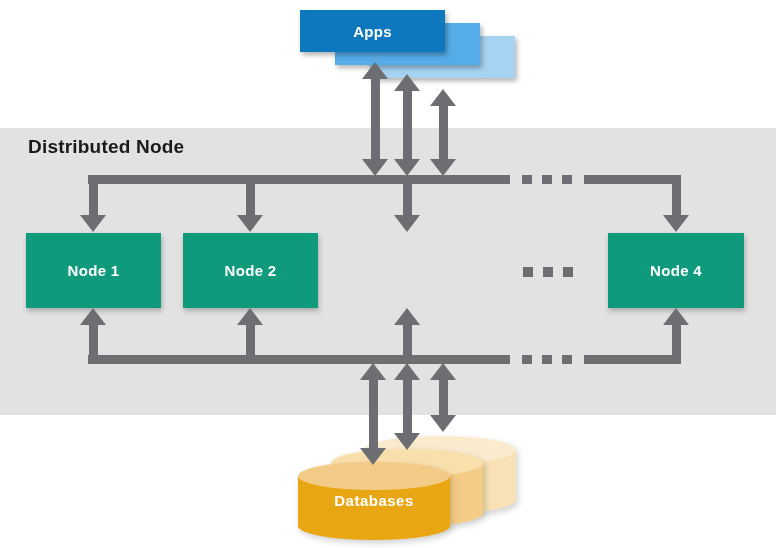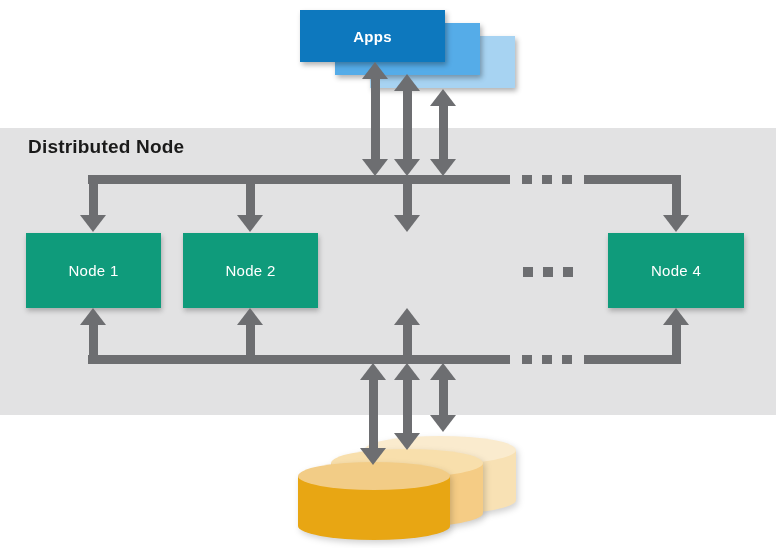--- a/index.html
+++ b/index.html
@@ -24,32 +24,32 @@
   }
   .abs { position:absolute; }
 
   
   .band { left:0; top:128px; width:776px; height:287px; background:var(--band); }
 
   
   .title { left:28px; top:136px; font-size:19px; font-weight:700; color:#1a1a1a; letter-spacing:0.2px; }
 
   
-  .app-card { width:145px; height:52px; box-shadow:2px 3px 5px rgba(0,0,0,0.30); }
+  .app-card { width:145px; height:42px; box-shadow:2px 3px 5px rgba(0,0,0,0.30); }
   .app-back  { left:370px; top:36px; background:var(--app-back); }
   .app-mid   { left:335px; top:23px; background:var(--app-mid); }
   .app-front { left:300px; top:10px; background:var(--app-front);
                display:flex; align-items:center; justify-content:center; }
   .app-front .lbl { color:#fff; font-size:15px; font-weight:700; letter-spacing:0.3px; }
 
   
   .node { width:135px; height:75px; top:233px; background:var(--node-green);
           box-shadow:1px 3px 5px rgba(0,0,0,0.25);
           display:flex; align-items:center; justify-content:center; z-index:2; }
-  .node .lbl { color:#fff; font-size:15px; font-weight:400; letter-spacing:0.3px; }
+  .node .lbl { color:#fff; font-size:15px; font-weight:700; letter-spacing:0.3px; }
 
   
   .hline { height:9px; background:var(--gray); z-index:3; }
   .dash  { width:10px; height:9px; background:var(--gray); z-index:3; }
   .dot   { width:10px; height:10px; background:var(--gray); z-index:3; }
 
   
   .arrow { z-index:3; width:26px; }
   .shaft-v { position:absolute; left:8.5px; width:9px; background:var(--gray); }
   .head-up { position:absolute; left:0; top:0; width:0; height:0;
@@ -195,16 +195,17 @@
       <div class="cyl-body"></div>
         <div class="cyl-top"></div>
     </div>
     <div class="abs cyl cyl-mid">
       <div class="cyl-body"></div>
         <div class="cyl-top"></div>
     </div>
     <div class="abs cyl cyl-front">
       <div class="cyl-body"></div>
         <div class="cyl-top"></div>
+      <div class="lbl">Databases</div>
     </div>
   </div>
 
 </div>
 
 </body></html>

